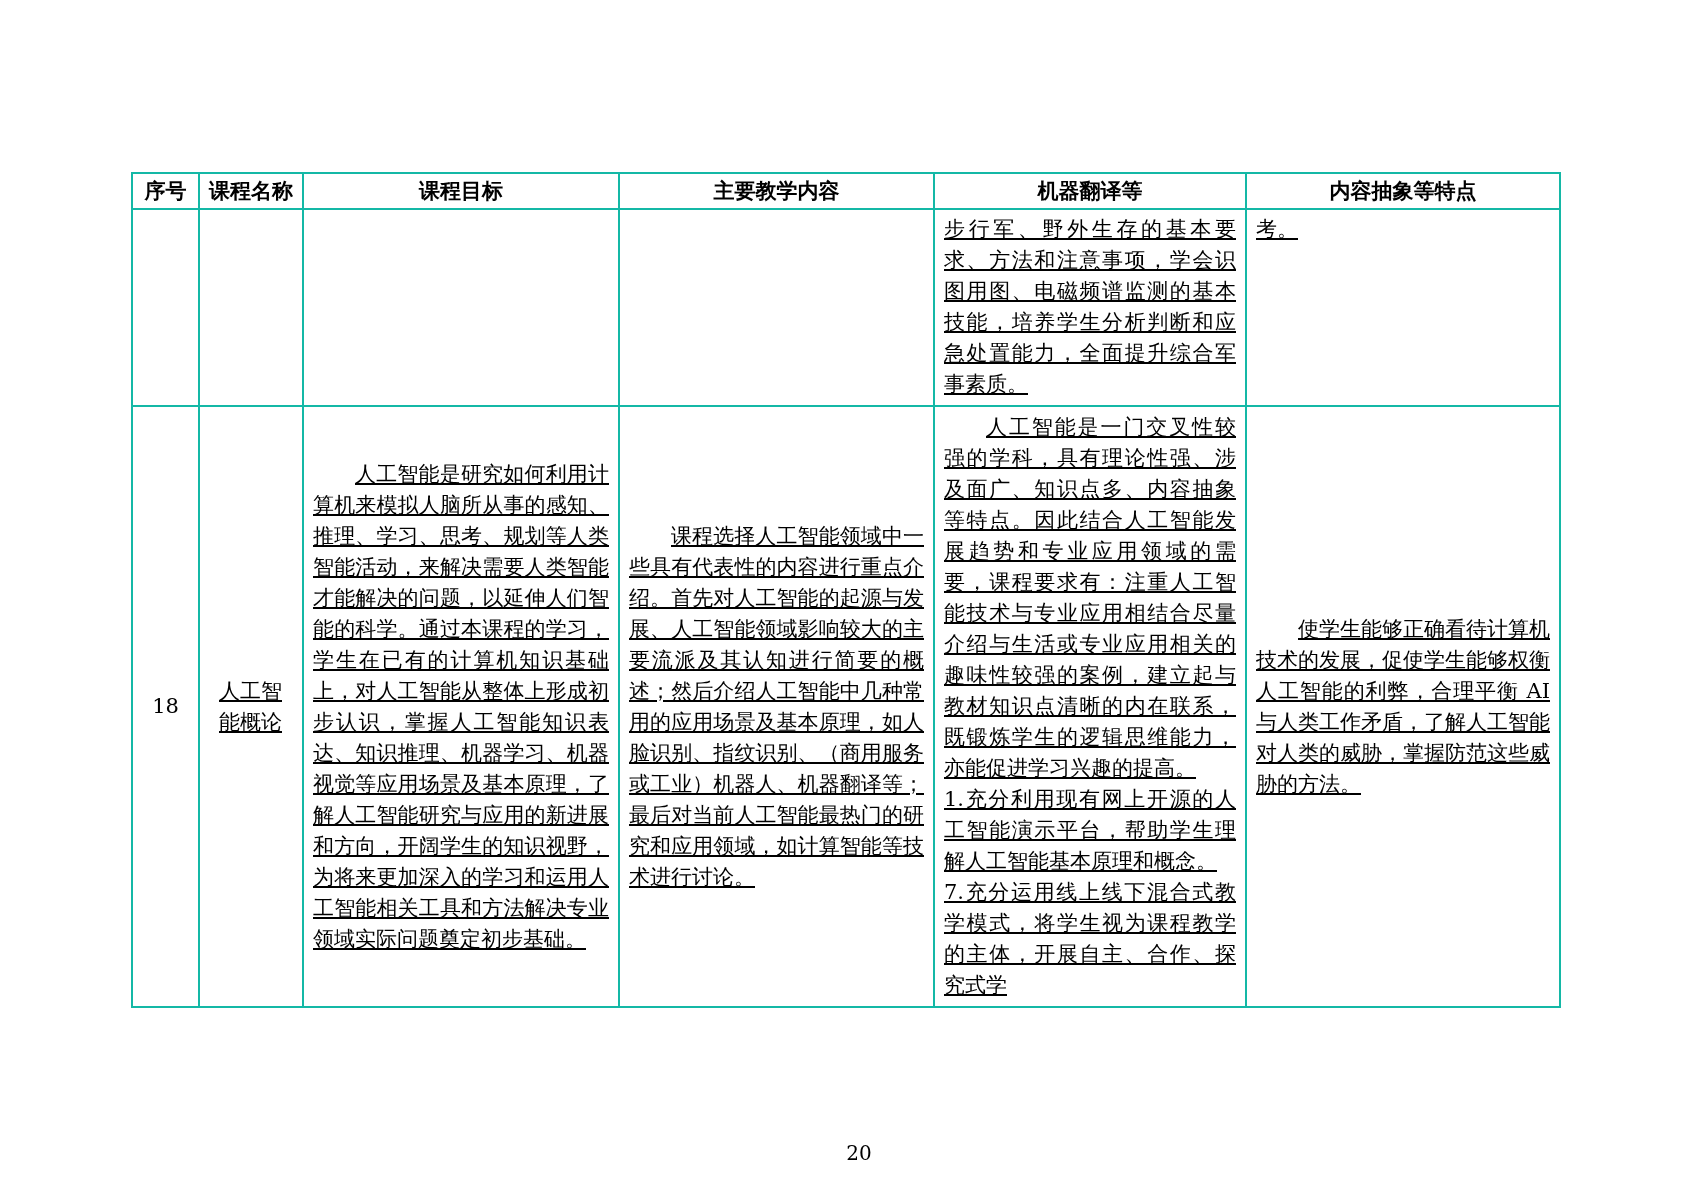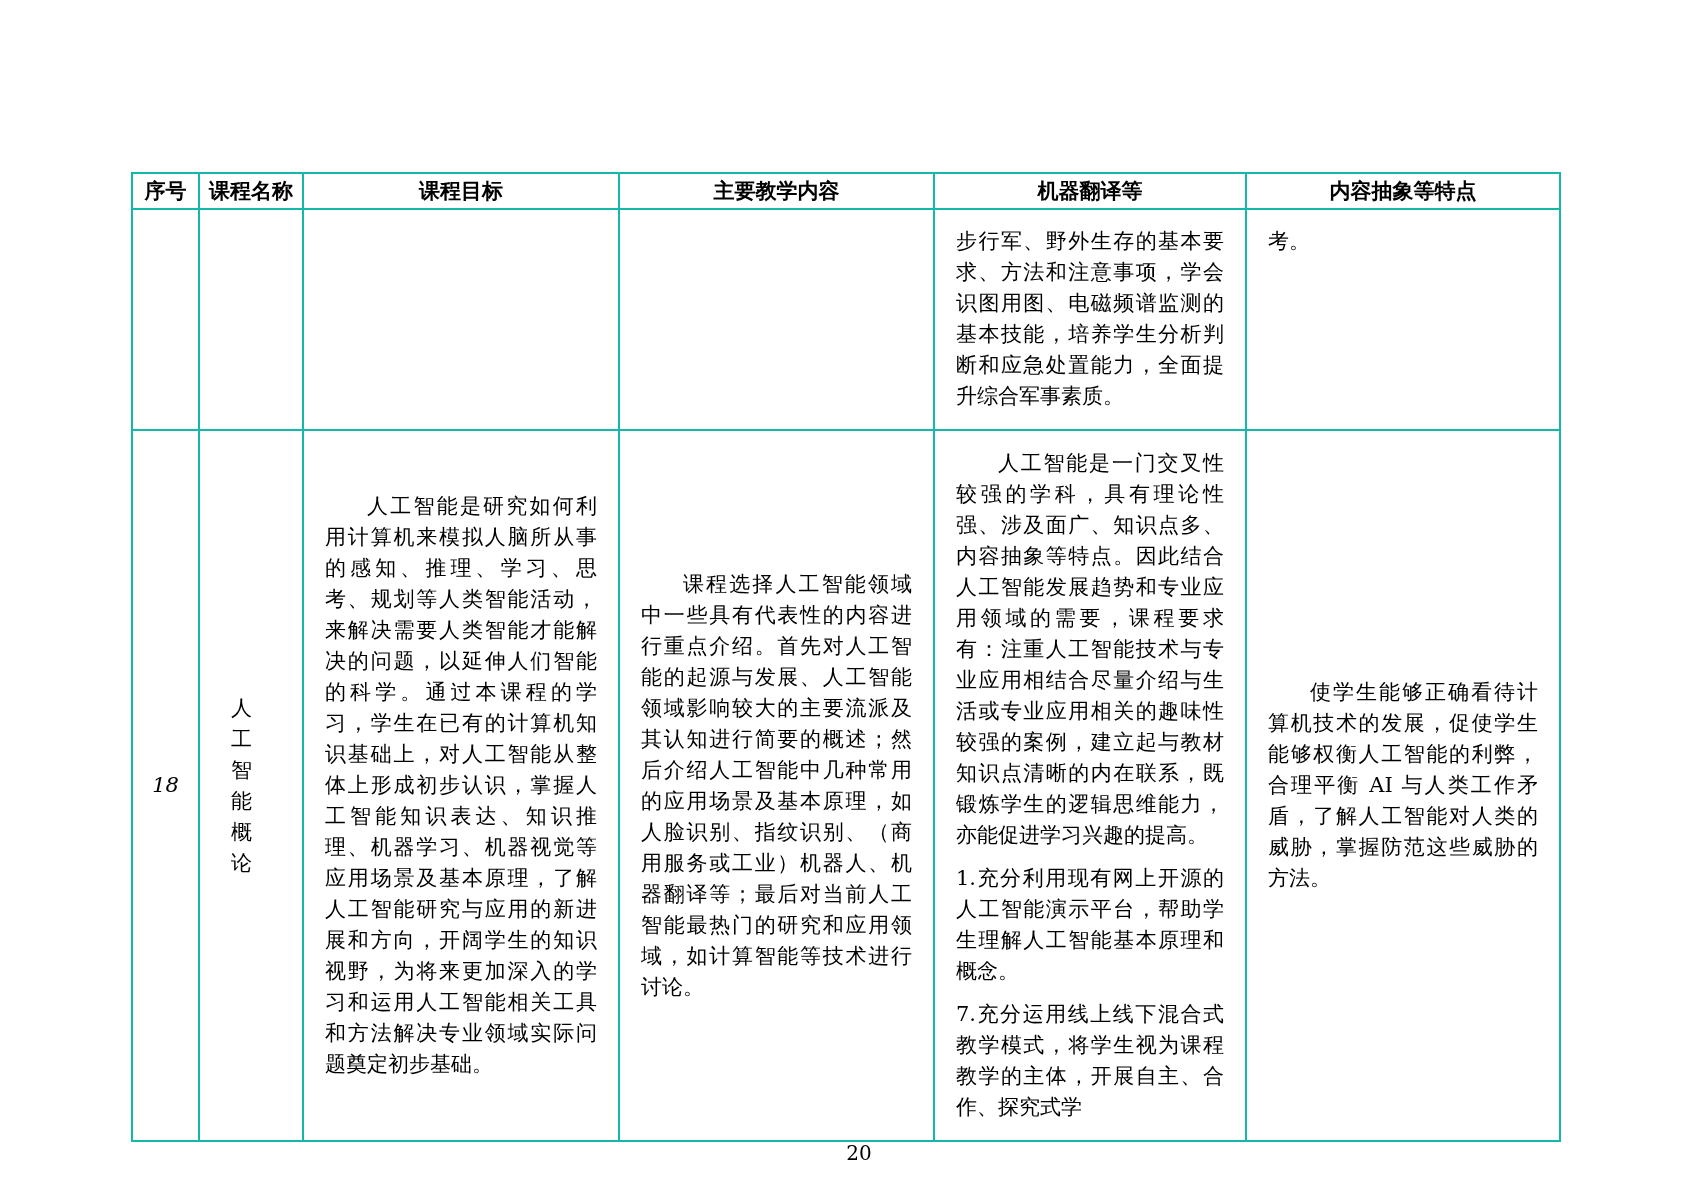--- a/index.html
+++ b/index.html
@@ -31,24 +31,24 @@
     padding: 2px 0;
   }
   .doc-table td {
     font-size: 21px;
     line-height: 31px;
     vertical-align: middle;
     padding: 5px 9px;
   }
   tr.row-cont td { vertical-align: top; height: 156px; padding-top: 4px; }
   tr.row-18 td { height: 572px; border-radius: 28px; }
-  td p { margin: 12px; text-align: justify; }
+  td p { margin: 0; text-align: justify; text-decoration: underline; }
   td p + p { margin-top: 0; }
   p.indent { text-indent: 2em; }
-  .c-seq { text-align: center; font-style: italic; }
+  .c-seq { text-align: center; }
   .c-name { padding-left: 19px !important; padding-right: 19px !important; }
   .c-name p { text-align: left; }
   .page-number {
     position: absolute;
     top: 1141px; left: 17px;
     width: 1684px;
     text-align: center;
     font-size: 20px;
     font-family: "DejaVu Serif", "Liberation Serif", serif;
   }

